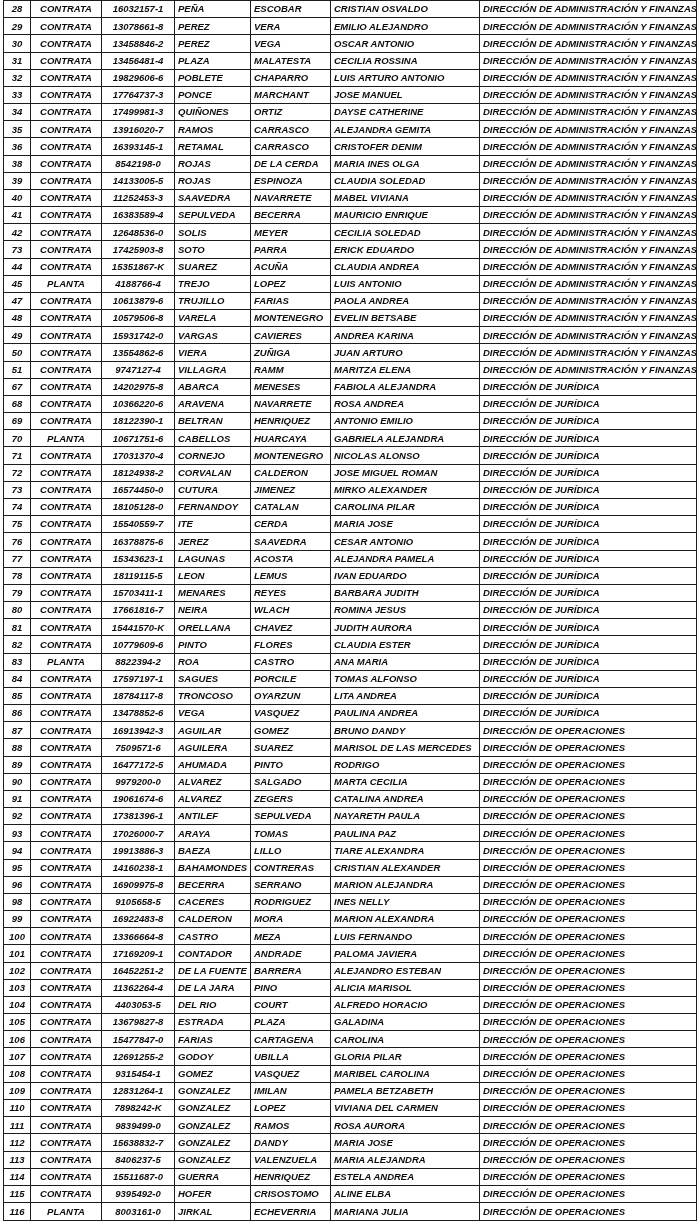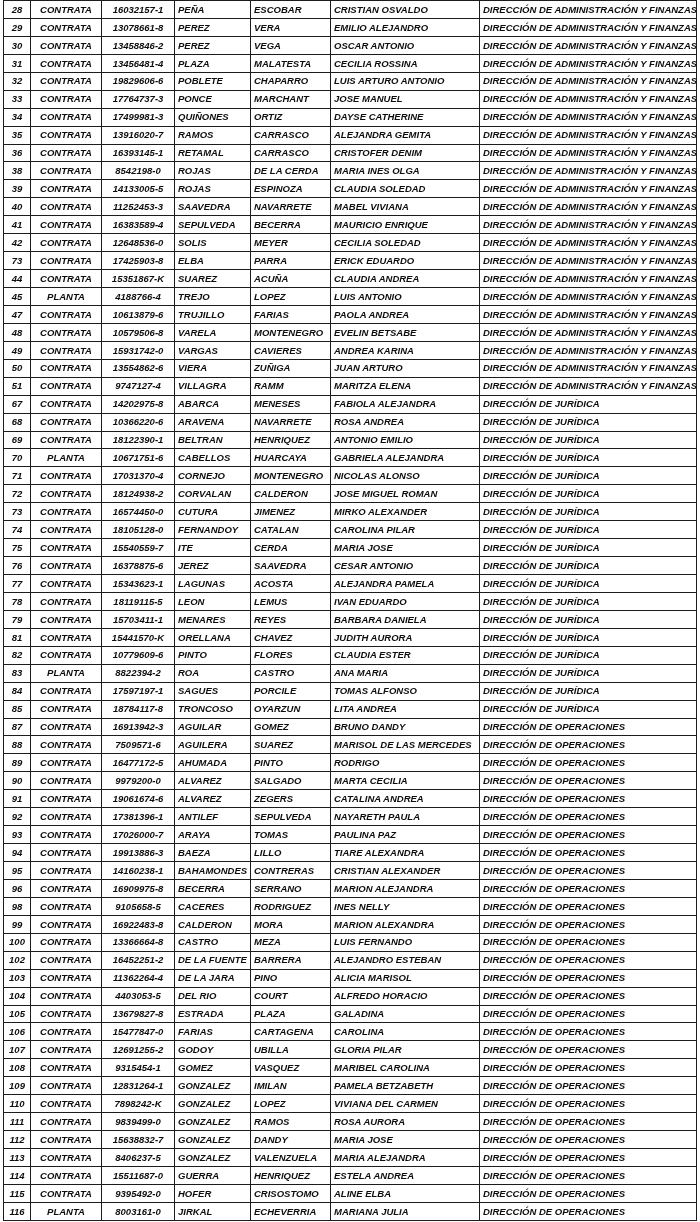--- a/index.html
+++ b/index.html
@@ -181,21 +181,21 @@
           <td class="c-rut">12648536-0</td>
           <td class="c-ap1">SOLIS</td>
           <td class="c-ap2">MEYER</td>
           <td class="c-nom">CECILIA SOLEDAD</td>
           <td class="c-dir">DIRECCIÓN DE ADMINISTRACIÓN Y FINANZAS</td>
         </tr>
         <tr>
           <td class="c-num">73</td>
           <td class="c-tipo">CONTRATA</td>
           <td class="c-rut">17425903-8</td>
-          <td class="c-ap1">ELBA</td>
+          <td class="c-ap1">SOTO</td>
           <td class="c-ap2">PARRA</td>
           <td class="c-nom">ERICK EDUARDO</td>
           <td class="c-dir">DIRECCIÓN DE ADMINISTRACIÓN Y FINANZAS</td>
         </tr>
         <tr>
           <td class="c-num">44</td>
           <td class="c-tipo">CONTRATA</td>
           <td class="c-rut">15351867-K</td>
           <td class="c-ap1">SUAREZ</td>
           <td class="c-ap2">ACUÑA</td>
@@ -363,21 +363,30 @@
           <td class="c-ap2">LEMUS</td>
           <td class="c-nom">IVAN EDUARDO</td>
           <td class="c-dir">DIRECCIÓN DE JURÍDICA</td>
         </tr>
         <tr>
           <td class="c-num">79</td>
           <td class="c-tipo">CONTRATA</td>
           <td class="c-rut">15703411-1</td>
           <td class="c-ap1">MENARES</td>
           <td class="c-ap2">REYES</td>
-          <td class="c-nom">BARBARA DANIELA</td>
+          <td class="c-nom">BARBARA JUDITH</td>
+          <td class="c-dir">DIRECCIÓN DE JURÍDICA</td>
+        </tr>
+        <tr>
+          <td class="c-num">80</td>
+          <td class="c-tipo">CONTRATA</td>
+          <td class="c-rut">17661816-7</td>
+          <td class="c-ap1">NEIRA</td>
+          <td class="c-ap2">WLACH</td>
+          <td class="c-nom">ROMINA JESUS</td>
           <td class="c-dir">DIRECCIÓN DE JURÍDICA</td>
         </tr>
         <tr>
           <td class="c-num">81</td>
           <td class="c-tipo">CONTRATA</td>
           <td class="c-rut">15441570-K</td>
           <td class="c-ap1">ORELLANA</td>
           <td class="c-ap2">CHAVEZ</td>
           <td class="c-nom">JUDITH AURORA</td>
           <td class="c-dir">DIRECCIÓN DE JURÍDICA</td>
@@ -412,20 +421,29 @@
         <tr>
           <td class="c-num">85</td>
           <td class="c-tipo">CONTRATA</td>
           <td class="c-rut">18784117-8</td>
           <td class="c-ap1">TRONCOSO</td>
           <td class="c-ap2">OYARZUN</td>
           <td class="c-nom">LITA ANDREA</td>
           <td class="c-dir">DIRECCIÓN DE JURÍDICA</td>
         </tr>
         <tr>
+          <td class="c-num">86</td>
+          <td class="c-tipo">CONTRATA</td>
+          <td class="c-rut">13478852-6</td>
+          <td class="c-ap1">VEGA</td>
+          <td class="c-ap2">VASQUEZ</td>
+          <td class="c-nom">PAULINA ANDREA</td>
+          <td class="c-dir">DIRECCIÓN DE JURÍDICA</td>
+        </tr>
+        <tr>
           <td class="c-num">87</td>
           <td class="c-tipo">CONTRATA</td>
           <td class="c-rut">16913942-3</td>
           <td class="c-ap1">AGUILAR</td>
           <td class="c-ap2">GOMEZ</td>
           <td class="c-nom">BRUNO DANDY</td>
           <td class="c-dir">DIRECCIÓN DE OPERACIONES</td>
         </tr>
         <tr>
           <td class="c-num">88</td>
@@ -526,20 +544,29 @@
           <td class="c-nom">MARION ALEXANDRA</td>
           <td class="c-dir">DIRECCIÓN DE OPERACIONES</td>
         </tr>
         <tr>
           <td class="c-num">100</td>
           <td class="c-tipo">CONTRATA</td>
           <td class="c-rut">13366664-8</td>
           <td class="c-ap1">CASTRO</td>
           <td class="c-ap2">MEZA</td>
           <td class="c-nom">LUIS FERNANDO</td>
+          <td class="c-dir">DIRECCIÓN DE OPERACIONES</td>
+        </tr>
+        <tr>
+          <td class="c-num">101</td>
+          <td class="c-tipo">CONTRATA</td>
+          <td class="c-rut">17169209-1</td>
+          <td class="c-ap1">CONTADOR</td>
+          <td class="c-ap2">ANDRADE</td>
+          <td class="c-nom">PALOMA JAVIERA</td>
           <td class="c-dir">DIRECCIÓN DE OPERACIONES</td>
         </tr>
         <tr>
           <td class="c-num">102</td>
           <td class="c-tipo">CONTRATA</td>
           <td class="c-rut">16452251-2</td>
           <td class="c-ap1">DE LA FUENTE</td>
           <td class="c-ap2">BARRERA</td>
           <td class="c-nom">ALEJANDRO ESTEBAN</td>
           <td class="c-dir">DIRECCIÓN DE OPERACIONES</td>

